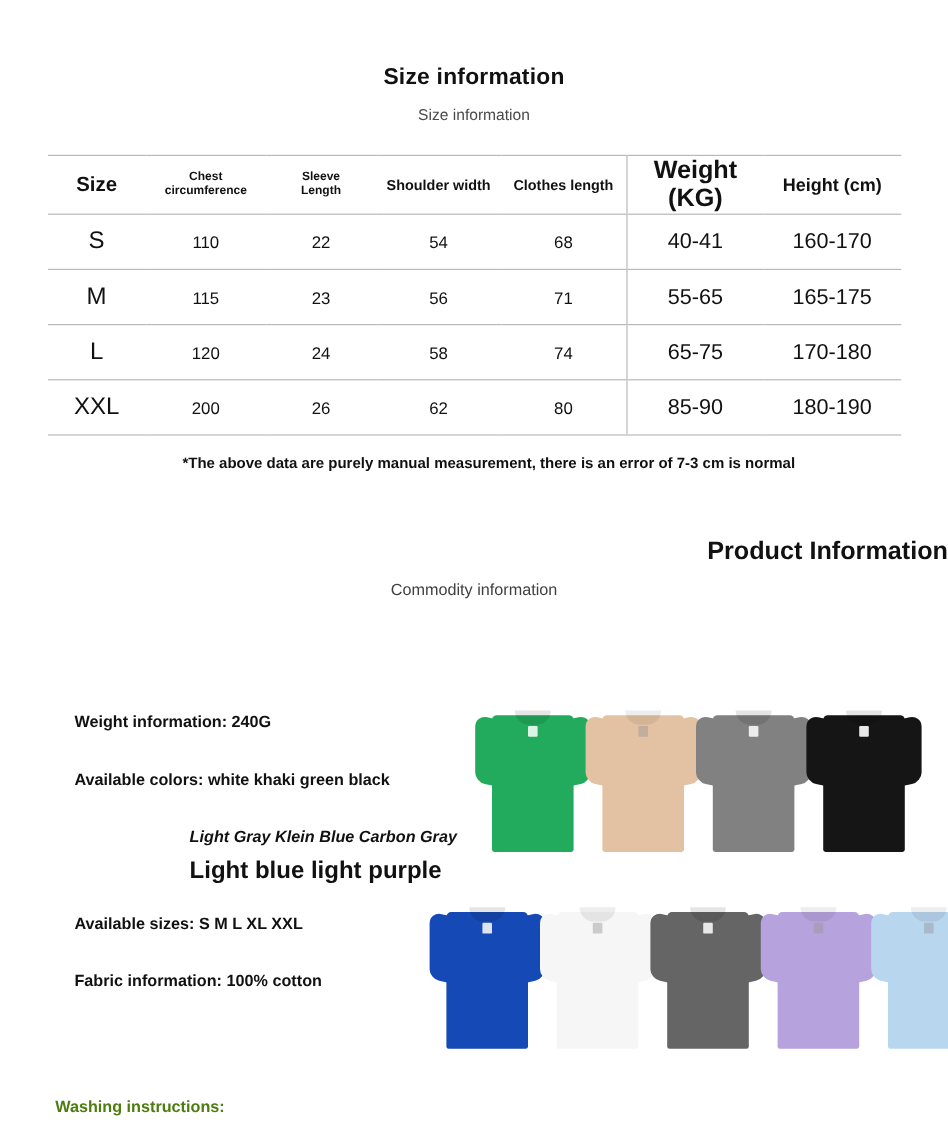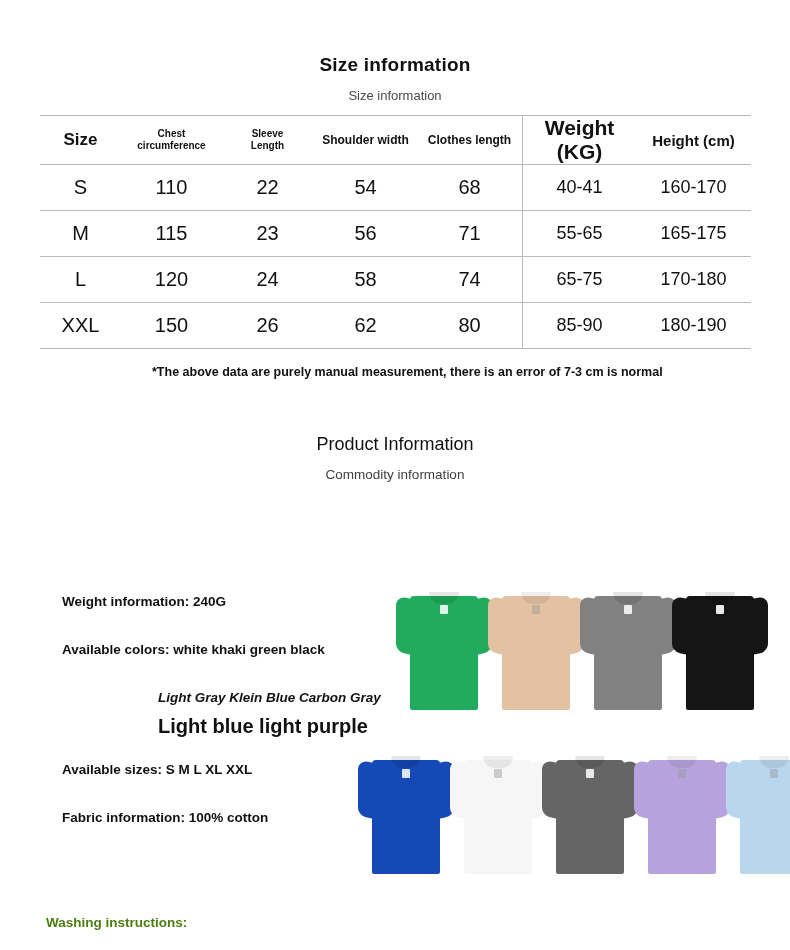--- a/index.html
+++ b/index.html
@@ -29,21 +29,21 @@
   }
   .title-sub {
     text-align: center;
     font-size: 13px;
     color: #4a4a4a;
     margin-top: 12px;
   }
 
   table.size-table {
     border-collapse: collapse;
-    margin: 12px auto 0 auto;
+    margin: 26px auto 0 auto;
     width: 710px;
     table-layout: fixed;
   }
   table.size-table th,
   table.size-table td {
     border-top: 1px solid #b9b9b9;
     border-bottom: 1px solid #b9b9b9;
     text-align: center;
     vertical-align: middle;
     padding: 0;
@@ -62,21 +62,21 @@
   .th-weight { font-size: 21px; width: 114px; }
   .th-height { font-size: 15px; width: 114px; }
 
   
   .sep-left {
     border-left: 1px solid #b9b9b9;
   }
 
   table.size-table tbody td {
     height: 45px;
-    font-size: 20px;
+    font-size: 14px;
     color: #111111;
   }
   table.size-table tbody td.cell-size {
     font-size: 20px;
   }
   table.size-table tbody td.cell-wh {
     font-size: 18px;
   }
 
   .note {
@@ -86,23 +86,23 @@
     font-weight: bold;
     line-height: 19px;
     color: #111111;
   }
 
   
   .product-section {
     margin-top: 52px;
   }
   .title-main-2 {
-    text-align: center;
-    font-size: 18px;
-    font-weight: normal;
+    text-align: right;
+    font-size: 21px;
+    font-weight: bold;
   }
   .title-sub-2 {
     text-align: center;
     font-size: 13.5px;
     color: #3f3f3f;
     margin-top: 12px;
   }
 
   .info-block {
     position: absolute;
@@ -243,21 +243,21 @@
         <td class="cell-size">L</td>
         <td>120</td>
         <td>24</td>
         <td>58</td>
         <td>74</td>
         <td class="cell-wh sep-left">65-75</td>
         <td class="cell-wh">170-180</td>
       </tr>
       <tr>
         <td class="cell-size">XXL</td>
-        <td>150</td>
+        <td>200</td>
         <td>26</td>
         <td>62</td>
         <td>80</td>
         <td class="cell-wh sep-left">85-90</td>
         <td class="cell-wh">180-190</td>
       </tr>
     </tbody>
   </table>
 
   <div class="note">*The above data are purely manual measurement, there is an error of 7-3 cm is normal</div>

